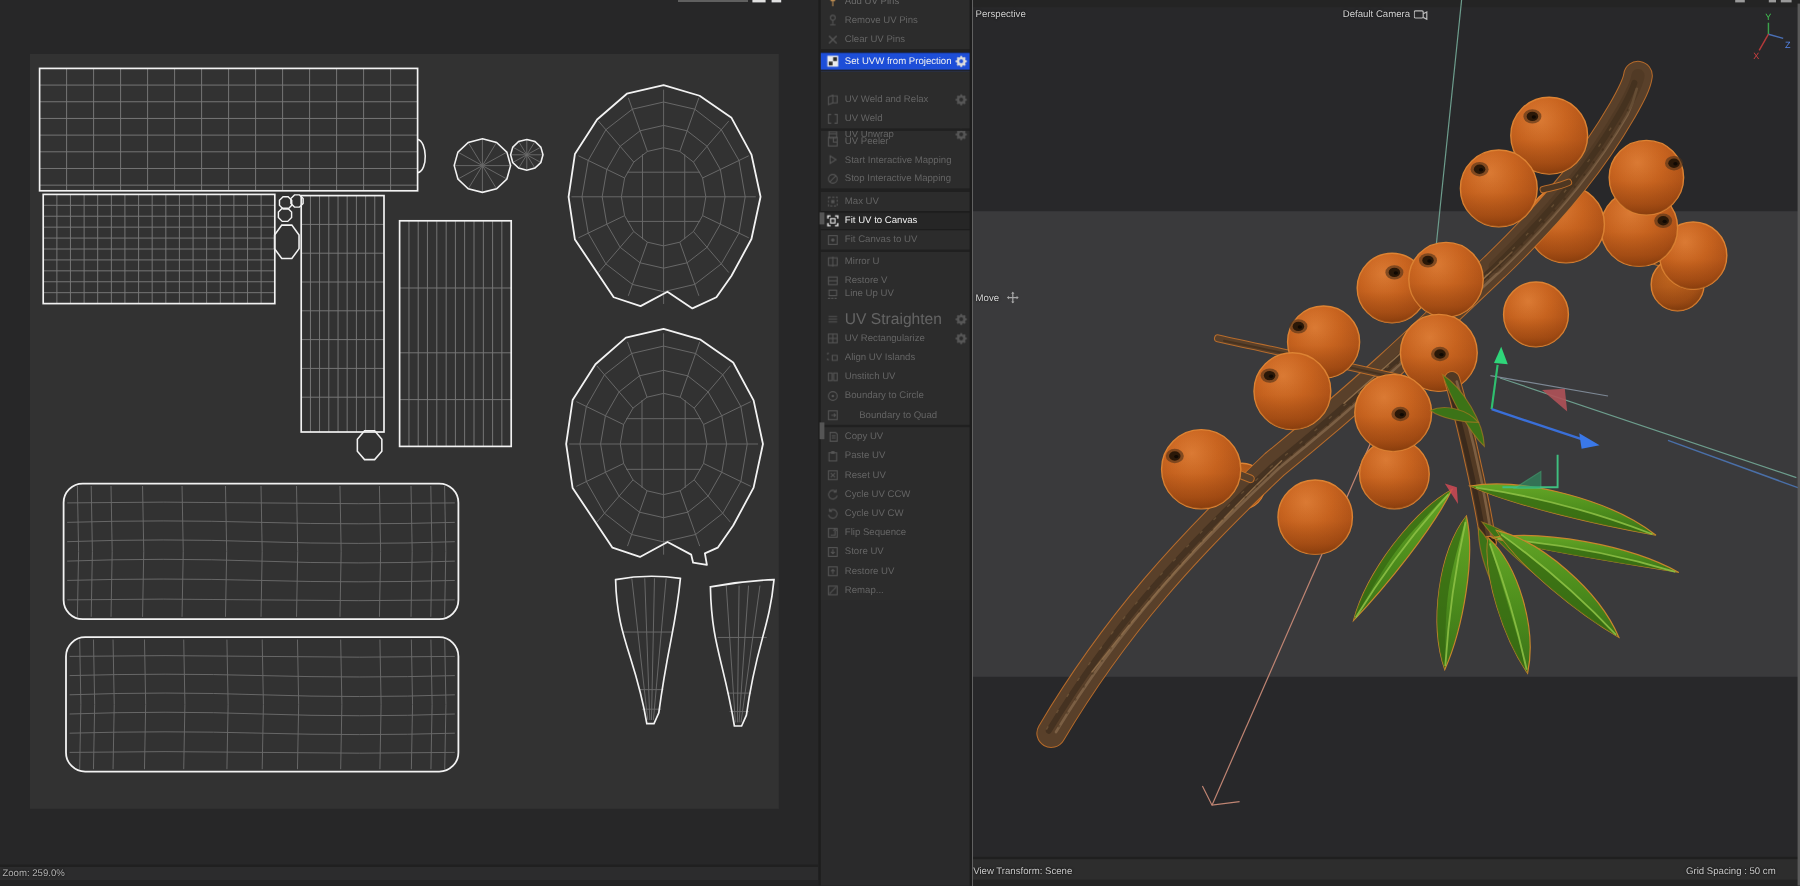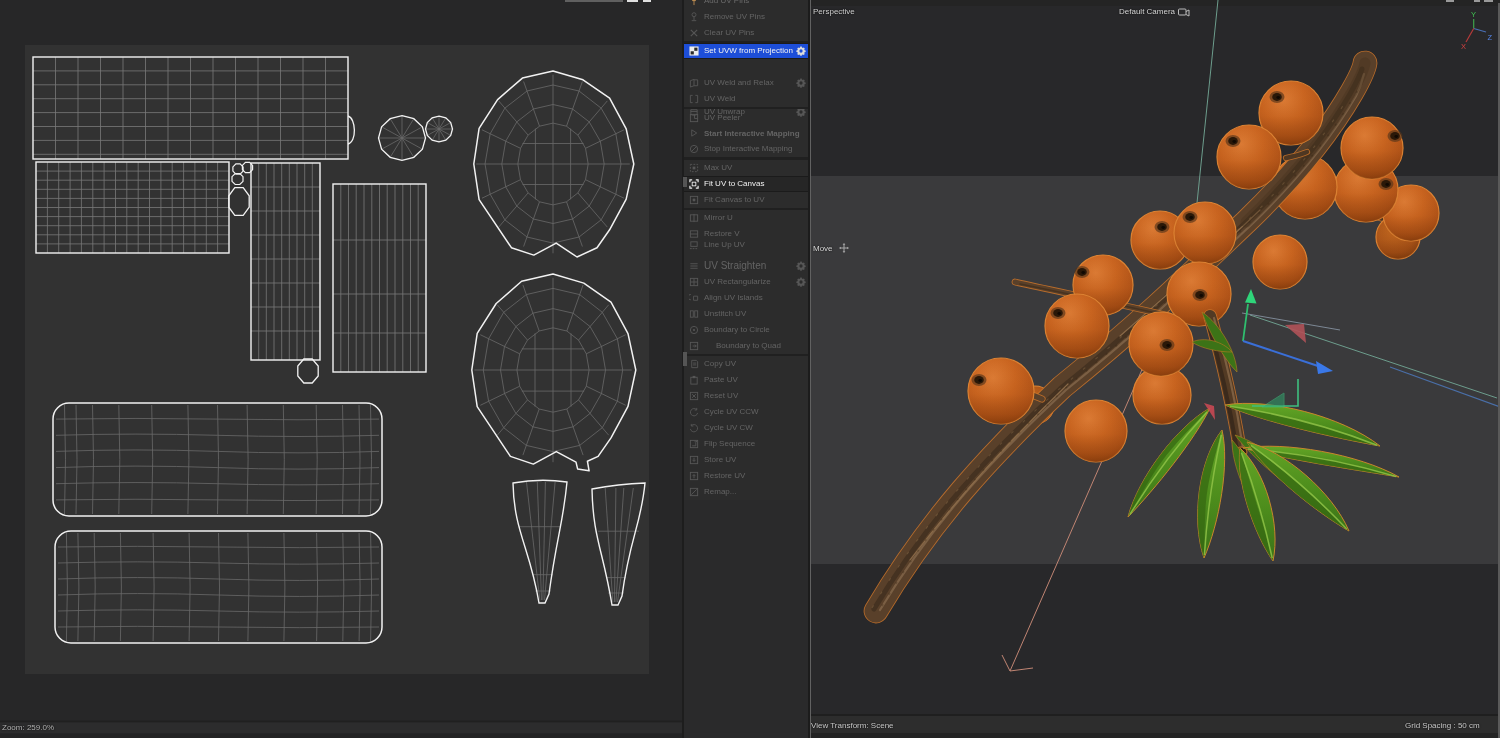--- a/index.html
+++ b/index.html
@@ -342,21 +342,21 @@
         <div style="position:absolute;left:0;top:107.0px;width:126px;height:2.4px;background:#202020"></div>
         <div style="position:absolute;left:0;top:109.5px;width:126px;height:15.95px;">
           <div style="position:absolute;left:4.5px;top:3px;width:10px;height:10px">
             <svg width="10" height="10" viewBox="0 0 11 11" style="display:block">
               <rect x="1.5" y="1.5" width="8" height="8" fill="none" stroke="#565656"></rect>
               <path d="M6,1.5 v4.5 h3.5" fill="none" stroke="#565656"></path>
             </svg>
           </div>
           <div style="position:absolute;left:20px;top:3.2px;font-size:8px;line-height:10px;color:#646464;white-space:nowrap">UV Peeler</div>
         </div>
-        <div style="position:absolute;left:0;top:125.4px;width:130px;height:15.95px;font-weight:bold;">
+        <div style="position:absolute;left:0;top:125.4px;width:130px;height:15.95px;">
           <div style="position:absolute;left:4.5px;top:3px;width:10px;height:10px">
             <svg width="10" height="10" viewBox="0 0 11 11" style="display:block">
               <path d="M3,2 L8.5,5.5 L3,9 Z" fill="none" stroke="#565656"></path>
             </svg>
           </div>
           <div style="position:absolute;left:20px;top:3.2px;font-size:8px;line-height:10px;color:#646464;white-space:nowrap">Start Interactive Mapping</div>
         </div>
         <div style="position:absolute;left:0;top:141.3px;width:126px;height:15.95px;">
           <div style="position:absolute;left:4.5px;top:3px;width:10px;height:10px">
             <svg width="10" height="10" viewBox="0 0 11 11" style="display:block">
@@ -421,21 +421,21 @@
             </svg>
           </div>
           <div style="position:absolute;left:20px;top:3.2px;font-size:8px;line-height:10px;color:#646464;white-space:nowrap">Line Up UV</div>
         </div>
         <div style="position:absolute;left:0;top:257.8px;width:126px;height:15.95px;">
           <div style="position:absolute;left:4.5px;top:3px;width:10px;height:10px">
             <svg width="10" height="10" viewBox="0 0 11 11" style="display:block">
               <path d="M1.5,3 h8 M1.5,5.5 h8 M1.5,8 h8" stroke="#565656"></path>
             </svg>
           </div>
-          <div style="position:absolute;left:20px;top:3.2px;font-size:10px;line-height:10px;color:#646464;white-space:nowrap">UV Straighten</div>
+          <div style="position:absolute;left:20px;top:3.2px;font-size:13px;line-height:10px;color:#646464;white-space:nowrap">UV Straighten</div>
           <div style="position:absolute;right:4px;top:3px;width:10px;height:10px">
             <svg width="10" height="10" viewBox="0 0 11 11" style="display:block">
               <path fill="#565656" d="M4.7,0.6 h1.6 l0.25,1.15 a4,4 0 0 1 1.0,0.42 l1.0,-0.62 1.13,1.13 -0.62,1.0 a4,4 0 0 1 0.42,1.0 L10.6,4.9 v1.6 l-1.15,0.25 a4,4 0 0 1 -0.42,1.0 l0.62,1.0 -1.13,1.13 -1.0,-0.62 a4,4 0 0 1 -1.0,0.42 L6.3,10.8 h-1.6 l-0.25,-1.15 a4,4 0 0 1 -1.0,-0.42 l-1.0,0.62 -1.13,-1.13 0.62,-1.0 a4,4 0 0 1 -0.42,-1.0 L0.4,6.5 v-1.6 l1.15,-0.25 a4,4 0 0 1 0.42,-1.0 l-0.62,-1.0 1.13,-1.13 1.0,0.62 a4,4 0 0 1 1.0,-0.42 Z M5.5,3.7 a1.8,1.8 0 1 0 0,3.6 a1.8,1.8 0 0 0 0,-3.6 Z"></path>
             </svg>
           </div>
         </div>
         <div style="position:absolute;left:0;top:273.7px;width:126px;height:15.95px;">
           <div style="position:absolute;left:4.5px;top:3px;width:10px;height:10px">
             <svg width="10" height="10" viewBox="0 0 11 11" style="display:block">
               <rect x="1.5" y="1.5" width="8" height="8" fill="none" stroke="#565656"></rect>

